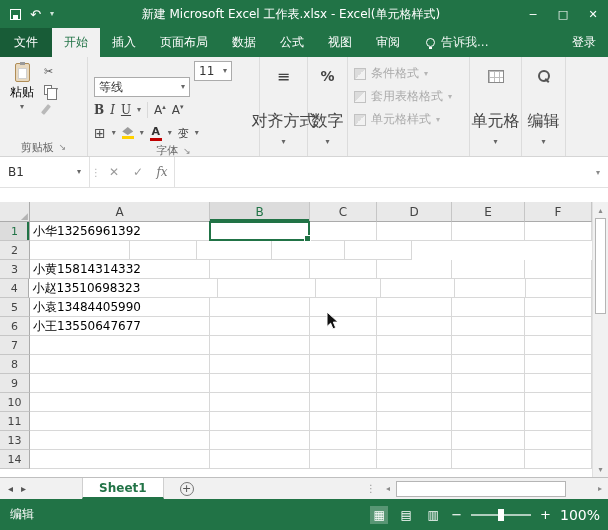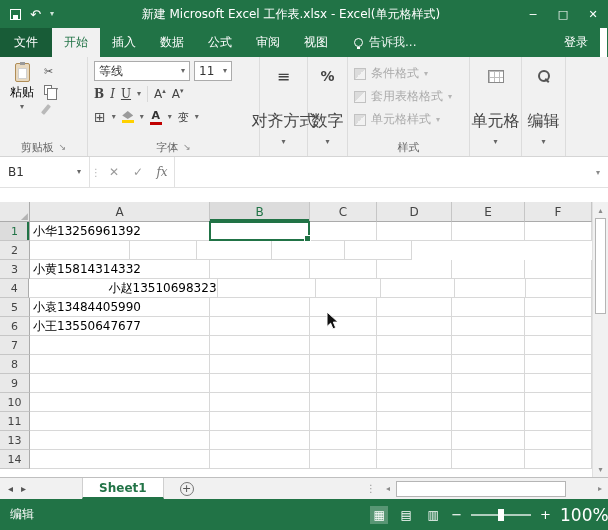--- a/index.html
+++ b/index.html
@@ -13,21 +13,21 @@
   .titlebar { position:absolute; top:0; left:0; right:0; height:28px; background:#217346; display:flex; align-items:center; color:#fff; }
   .qat { display:flex; align-items:center; gap:9px; padding:0 10px; }
   .floppy-icon { width:11px; height:11px; border:1px solid #fff; position:relative; display:inline-block; }
   .floppy-icon::after { content:''; position:absolute; left:2px; bottom:0; width:5px; height:4px; background:#fff; }
   .undo-glyph { font-size:13px; color:#fff; }
   .qat .dd { color:#cfe3d8; }
   .win-title { flex:1; text-align:center; font-size:12px; white-space:nowrap; overflow:hidden; color:#fff; }
   .winctl { display:flex; }
   .winctl span { width:30px; height:28px; display:flex; align-items:center; justify-content:center; font-size:11px; color:#fff; }
   
-  .tabrow { position:absolute; top:28px; left:0; right:8px; height:29px; background:#217346; display:flex; align-items:stretch; color:#fff; }
+  .tabrow { position:absolute; top:28px; left:0; right:0; height:29px; background:#217346; display:flex; align-items:stretch; color:#fff; }
   .tab { padding:0 12px; display:flex; align-items:center; white-space:nowrap; }
   .tab.file { background:#185c37; padding:0 14px; }
   .tab.active { background:#f1f1f1; color:#217346; }
   .tellme { display:flex; align-items:center; gap:6px; margin-left:14px; color:#eaf3ee; white-space:nowrap; }
   .bulb-icon { width:9px; height:9px; border:1px solid #fff; border-radius:50%; position:relative; display:inline-block; }
   .bulb-icon::after { content:''; position:absolute; left:2px; bottom:-3px; width:3px; height:2px; background:#fff; }
   .tr-spacer { flex:1; }
   .signin { display:flex; align-items:center; padding:0 12px; white-space:nowrap; }
   .share { display:flex; align-items:center; gap:6px; padding:0 12px; white-space:nowrap; }
   .person-icon { width:12px; height:11px; position:relative; display:inline-block; }
@@ -47,21 +47,21 @@
   .clip-icon::after { content:''; position:absolute; left:2px; top:4px; right:2px; bottom:2px; background:#fff; border:1px solid #d0d0d0; }
   .cb-mini { display:flex; flex-direction:column; gap:5px; padding-top:3px; }
   .mini { display:flex; align-items:center; gap:2px; height:14px; color:#555; font-size:11px; }
   .copy-icon { width:8px; height:10px; border:1px solid #777; background:#fff; position:relative; display:inline-block; }
   .copy-icon::after { content:''; position:absolute; left:2px; top:2px; width:8px; height:10px; border:1px solid #777; background:#fff; }
   .brush-icon { width:4px; height:11px; background:#b9b9b9; border-radius:1px; transform:rotate(40deg); display:inline-block; }
   
   .font-body { display:flex; flex-direction:column; gap:3px; }
   .font-row1 { display:flex; gap:4px; }
   .combo { background:#fff; border:1px solid #ababab; height:20px; display:flex; align-items:center; justify-content:space-between; padding:0 4px; color:#333; }
-  .combo.name { width:96px; }
+  .combo.name { width:96px;margin-top:16px; }
   .combo.size { width:38px; }
   .font-row2, .font-row3 { display:flex; align-items:center; gap:6px; height:20px; color:#444; }
   .bi { font-weight:bold; font-family:"DejaVu Serif", serif; }
   .it { font-style:italic; font-family:"DejaVu Serif", serif; }
   .un { text-decoration:underline; font-family:"DejaVu Serif", serif; }
   .vdiv { width:1px; height:16px; background:#d9d9d9; }
   .fsz { position:relative; font-size:12px; }
   .fsz sup { font-size:7px; color:#555; }
   .borders-glyph { font-size:14px; color:#555; }
   .fill-icon { width:11px; height:8px; background:#9b9b9b; clip-path:polygon(50% 0,100% 55%,50% 100%,0 55%); display:inline-block; }
@@ -128,21 +128,21 @@
   .hs-thumb { width:170px; height:16px; background:#fff; border:1px solid #b5b5b5; }
   
   .statusbar { position:absolute; top:499px; left:0; right:0; height:31px; background:#217346; color:#fff; display:flex; align-items:center; }
   .sb-mode { padding-left:10px; font-size:12px; }
   .sb-rightc { margin-left:auto; display:flex; align-items:center; gap:9px; padding-right:12px; }
   .viewicon { font-size:12px; color:#fff; width:18px; height:18px; display:flex; align-items:center; justify-content:center; }
   .viewicon.active { background:rgba(255,255,255,.25); }
   .zoomsym { font-size:13px; color:#fff; }
   .zoom-track { width:60px; height:2px; background:rgba(255,255,255,.65); position:relative; }
   .zoom-thumb { position:absolute; left:50%; top:-5px; width:6px; height:12px; margin-left:-3px; background:#fff; }
-  .zoom-pct { font-size:17px; width:36px; text-align:right; }
+  .zoom-pct { font-size:14px; width:36px; text-align:right; }
   
   .cursor { position:absolute; left:326px; top:311px; z-index:50; pointer-events:none; }
 </style>
 </head>
 <body>
 
 <div class="titlebar">
   <div class="qat">
     <span class="floppy-icon"></span>
     <span class="undo-glyph">↶</span>
@@ -154,24 +154,25 @@
     <span>□</span>
     <span>✕</span>
   </div>
 </div>
 
 <div class="tabrow">
   <div class="tab file">文件</div>
   <div id="ribbon-tabs" style="display:flex;align-items:stretch;">
       <div class="tab active">开始</div>
       <div class="tab">插入</div>
+      <div class="tab">页面布局</div>
       <div class="tab">数据</div>
       <div class="tab">公式</div>
+      <div class="tab">视图</div>
       <div class="tab">审阅</div>
-      <div class="tab">视图</div>
     </div>
   <div class="tellme">
     <span class="bulb-icon"></span>
     <span>告诉我...</span>
   </div>
   <div class="tr-spacer"></div>
   <div class="signin">登录</div>
 </div>
 
 <div class="ribbon">
@@ -269,23 +270,20 @@
         <span class="sty-icon"></span>
         <span>套用表格格式</span>
         <span class="dd">▾</span>
       </div>
       <div class="sty-row">
         <span class="sty-icon"></span>
         <span>单元格样式</span>
         <span class="dd">▾</span>
       </div>
     </div>
-    <div class="rg-label">
-      <span>样式</span>
-    </div>
   </div>
 
   <div class="rgroup vgroup" style="width:52px">
     <span class="g-icon">
         <span class="cellsgrid-icon"></span>
       </span>
     <span class="g-lbl">单元格</span>
     <span class="dd">▾</span>
   </div>
 
@@ -349,21 +347,21 @@
         <div class="rh">3</div>
         <div class="cell" style="width: 180px;">小黄15814314332</div>
         <div class="cell" style="width: 100px;"></div>
         <div class="cell" style="width: 67px;"></div>
         <div class="cell" style="width: 75px;"></div>
         <div class="cell" style="width: 73px;"></div>
         <div class="cell" style="width: 67px;"></div>
       </div>
       <div class="grow">
         <div class="rh">4</div>
-        <div class="cell" style="width: 192px; text-align: right;">小赵13510698323</div>
+        <div class="cell" style="width: 192px;">小赵13510698323</div>
         <div class="cell" style="width: 100px;"></div>
         <div class="cell" style="width: 67px;"></div>
         <div class="cell" style="width: 75px;"></div>
         <div class="cell" style="width: 73px;"></div>
         <div class="cell" style="width: 67px;"></div>
       </div>
       <div class="grow">
         <div class="rh">5</div>
         <div class="cell" style="width: 180px;">小袁13484405990</div>
         <div class="cell" style="width: 100px;"></div>

